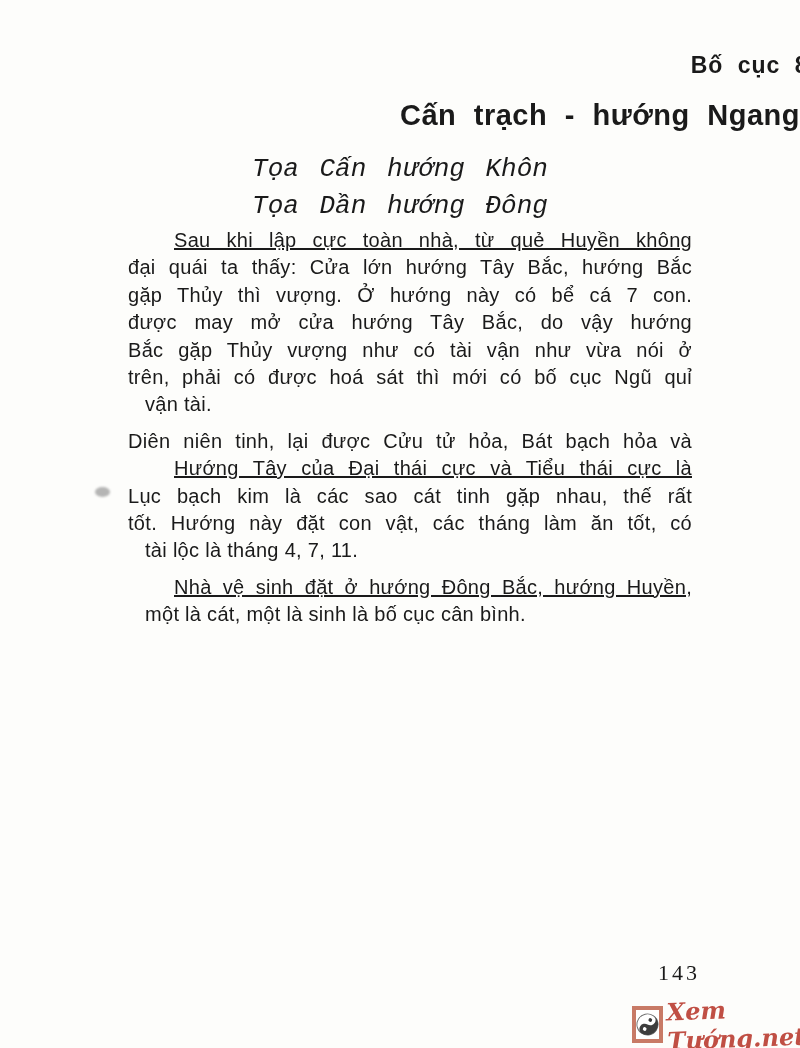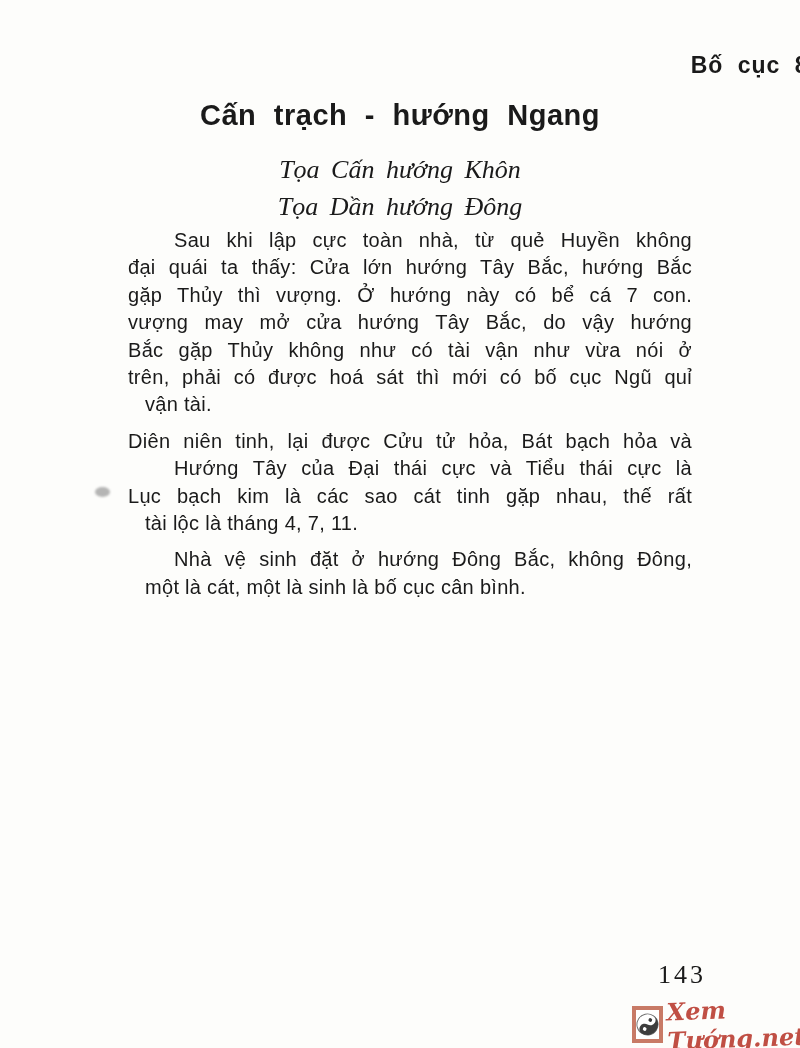--- a/index.html
+++ b/index.html
@@ -25,33 +25,33 @@
     font-size: 23px;
     letter-spacing: 1px;
     word-spacing: 7px;
     padding-left: 16px;
   }
   .title {
     position: absolute;
     top: 99px;
     left: 0;
     width: 100%;
-    text-align: center;
+    text-align: right;
     font-weight: bold;
     font-size: 29px;
     letter-spacing: 0.5px;
     word-spacing: 9px;
   }
   .subtitle {
     position: absolute;
     top: 151px;
     left: 0;
     width: 100%;
     text-align: center;
-    font-family: Liberation Serif, serif;
+    font-family: Liberation Mono, monospace;
     font-style: italic;
     font-size: 26px;
     line-height: 37px;
     word-spacing: 5px;
   }
   .body-text {
     position: absolute;
     top: 227px;
     left: 128px;
     width: 564px;
@@ -63,31 +63,32 @@
   }
   .line {
     height: 27.4px;
     line-height: 27.4px;
     text-align: justify;
     text-align-last: justify;
     white-space: nowrap;
   }
   .line.first {
     text-indent: 46px;
+    text-decoration: underline;
   }
   .line.last {
     text-align-last: left;
     margin-left: 17px;
   }
   .page-number {
     position: absolute;
     top: 960px;
     left: 658px;
     font-family: "Liberation Serif", serif;
-    font-size: 26px;
+    font-size: 22px;
     letter-spacing: 3px;
   }
   .watermark {
     position: absolute;
     top: 995px;
     left: 632px;
     display: flex;
     align-items: center;
     gap: 4px;
   }
@@ -136,33 +137,34 @@
 <div class="subtitle">
   <div>Tọa Cấn hướng Khôn</div>
   <div>Tọa Dần hướng Đông</div>
 </div>
 
 <div class="body-text">
     <div class="paragraph">
       <div class="line first">Sau khi lập cực toàn nhà, từ quẻ Huyền không</div>
       <div class="line">đại quái ta thấy: Cửa lớn hướng Tây Bắc, hướng Bắc</div>
       <div class="line">gặp Thủy thì vượng. Ở hướng này có bể cá 7 con.</div>
-      <div class="line">vượng may mở cửa hướng Tây Bắc, do vậy hướng</div>
-      <div class="line">Bắc gặp Thủy không như có tài vận như vừa nói ở</div>
+      <div class="line">được may mở cửa hướng Tây Bắc, do vậy hướng</div>
+      <div class="line">Bắc gặp Thủy vượng như có tài vận như vừa nói ở</div>
       <div class="line">trên, phải có được hoá sát thì mới có bố cục Ngũ quỉ</div>
       <div class="line last">vận tài.</div>
     </div>
     <div class="paragraph">
       <div class="line">Diên niên tinh, lại được Cửu tử hỏa, Bát bạch hỏa và</div>
       <div class="line first">Hướng Tây của Đại thái cực và Tiểu thái cực là</div>
       <div class="line">Lục bạch kim là các sao cát tinh gặp nhau, thế rất</div>
+      <div class="line">tốt. Hướng này đặt con vật, các tháng làm ăn tốt, có</div>
       <div class="line last">tài lộc là tháng 4, 7, 11.</div>
     </div>
     <div class="paragraph">
-      <div class="line first">Nhà vệ sinh đặt ở hướng Đông Bắc, không Đông,</div>
+      <div class="line first">Nhà vệ sinh đặt ở hướng Đông Bắc, hướng Huyền,</div>
       <div class="line last">một là cát, một là sinh là bố cục cân bình.</div>
     </div>
   </div>
 
 <div class="page-number">143</div>
 
 <div class="watermark">
   <span class="wm-frame">
     <svg viewBox="0 0 100 100" aria-hidden="true">
       <g transform="rotate(32 50 50)">

